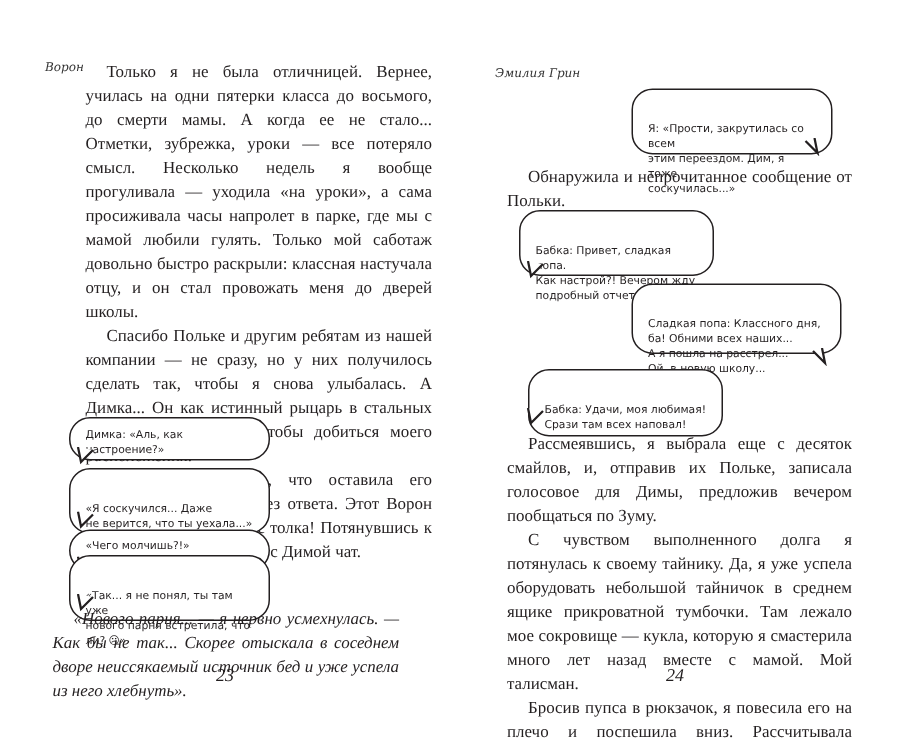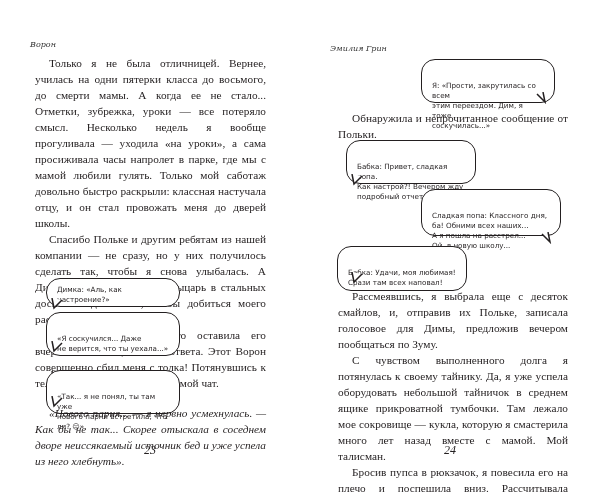--- a/index.html
+++ b/index.html
@@ -30,37 +30,38 @@
     position: absolute; font-family: "Liberation Serif", serif; font-style: italic;
     font-size: 12px; text-align: center; width: 300px; top: 443px;
   }
 </style>
 </head>
 <body>
 
 <div class="page page-left">
   <div class="running-head">Ворон</div>
 
-  <div class="text" style="top:55px;">
+  <div class="text" style="top:40px;margin-left:22px;">
     <p>Только я не была отличницей. Вернее, училась на одни пятерки класса до восьмого, до смерти мамы. А когда ее не стало... Отметки, зубрежка, уроки — все потеряло смысл. Несколько недель я вообще прогуливала — уходила «на уроки», а сама просиживала часы напролет в парке, где мы с мамой любили гулять. Только мой саботаж довольно быстро раскрыли: классная настучала отцу, и он стал провожать меня до дверей школы.</p>
     <p>Спасибо Польке и другим ребятам из нашей компании — не сразу, но у них получилось сделать так, чтобы я снова улыбалась. А Димка... Он как истинный рыцарь в стальных доспехах сделал все, чтобы добиться моего расположения.</p>
     <p>Я вдруг вспомнила, что оставила его вчерашние сообщения без ответа. Этот Ворон совершенно сбил меня с толка! Потянувшись к телефону, я открыла наш с Димой чат.</p>
   </div>
 
   <div class="bubble" style="left:46px; top:278px; width:134px; height:24px; padding-top:6px; white-space:pre-line;">Димка: «Аль, как настроение?»</div>
   <svg class="tail" style="left:50px; top:298px;" viewBox="0 0 14 12">
       <path d="M2 0 L4 10 L12 2" fill="#fff" stroke="#231f20" stroke-width="1.5"></path>
     </svg>
 
   <div class="bubble" style="left:46px; top:312px; width:134px; height:33px; white-space:pre-line;">«Я соскучился... Даже
 не верится, что ты уехала...»</div>
   <svg class="tail" style="left:50px; top:341px;" viewBox="0 0 14 12">
       <path d="M2 0 L4 10 L12 2" fill="#fff" stroke="#231f20" stroke-width="1.5"></path>
     </svg>
 
+  <div class="bubble" style="left:46px; top:353px; width:134px; height:22px; padding-top:5px; white-space:pre-line;">«Чего молчишь?!»</div>
   <svg class="tail" style="left:50px; top:371px;" viewBox="0 0 14 12">
       <path d="M2 0 L4 10 L12 2" fill="#fff" stroke="#231f20" stroke-width="1.5"></path>
     </svg>
 
   <div class="bubble" style="left:46px; top:370px; width:134px; height:40px; white-space:pre-line;">«Так... я не понял, ты там уже
 нового парня встретила, что ли? ☹»</div>
   <svg class="tail" style="left:50px; top:396px;" viewBox="0 0 14 12">
       <path d="M2 0 L4 10 L12 2" fill="#fff" stroke="#231f20" stroke-width="1.5"></path>
     </svg>
 
@@ -94,21 +95,21 @@
   </svg>
 
 <div class="bubble" style="left:421px; top:189px; width:140px; height:47px; white-space:pre-line;">Сладкая попа: Классного дня,
 ба! Обними всех наших...
 А я пошла на расстрел...
 Ой, в новую школу...</div>
 <svg class="tail" style="left:540px; top:232px;" viewBox="0 0 14 12">
     <path d="M2 2 L10 10 L8 0" fill="#fff" stroke="#231f20" stroke-width="1.5"></path>
   </svg>
 
-<div class="bubble" style="left:337px; top:246px; width:130px; height:45px; white-space:pre-line;">Бабка: Удачи, моя любимая!
+<div class="bubble" style="left:352px; top:246px; width:130px; height:45px; white-space:pre-line;">Бабка: Удачи, моя любимая!
 Срази там всех наповал!</div>
 <svg class="tail" style="left:350px; top:272px;" viewBox="0 0 14 12">
     <path d="M2 0 L4 10 L12 2" fill="#fff" stroke="#231f20" stroke-width="1.5"></path>
   </svg>
 
 <div class="text" style="left:338px; width:230px; top:288px;">
   <p>Рассмеявшись, я выбрала еще с десяток смайлов, и, отправив их Польке, записала голосовое для Димы, предложив вечером пообщаться по Зуму.</p>
   <p>С чувством выполненного долга я потянулась к своему тайнику. Да, я уже успела оборудовать небольшой тайничок в среднем ящике прикроватной тумбочки. Там лежало мое сокровище — кукла, которую я смастерила много лет назад вместе с мамой. Мой талисман.</p>
   <p>Бросив пупса в рюкзачок, я повесила его на плечо и поспешила вниз. Рассчитывала позавтракать с отцом, однако на папином месте лежал сиротливый клочок салфетки, на котором было написано:</p>
 </div>

